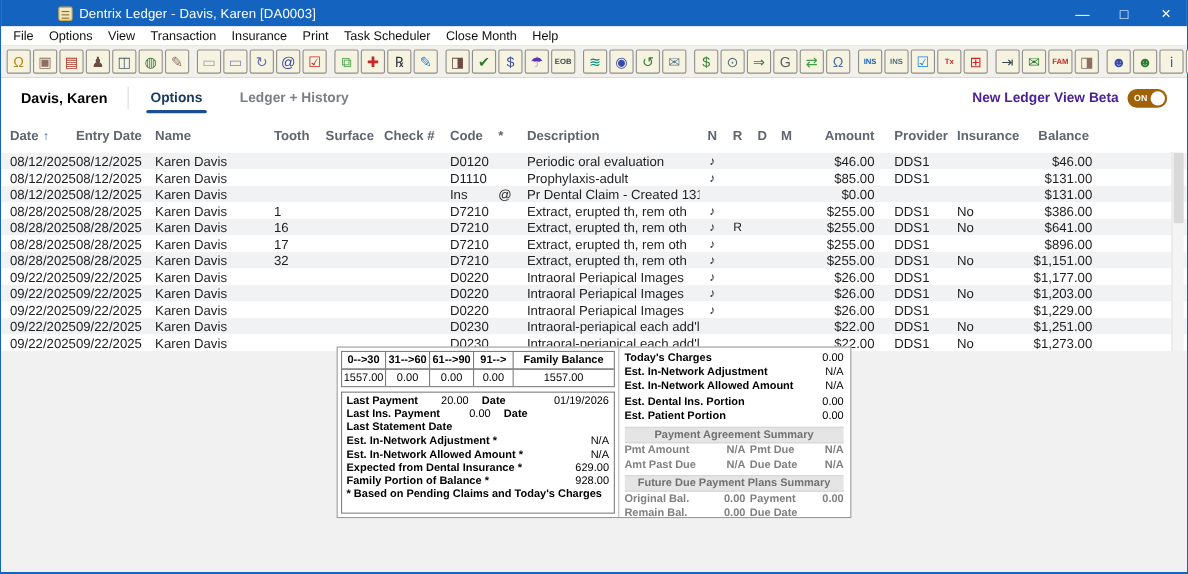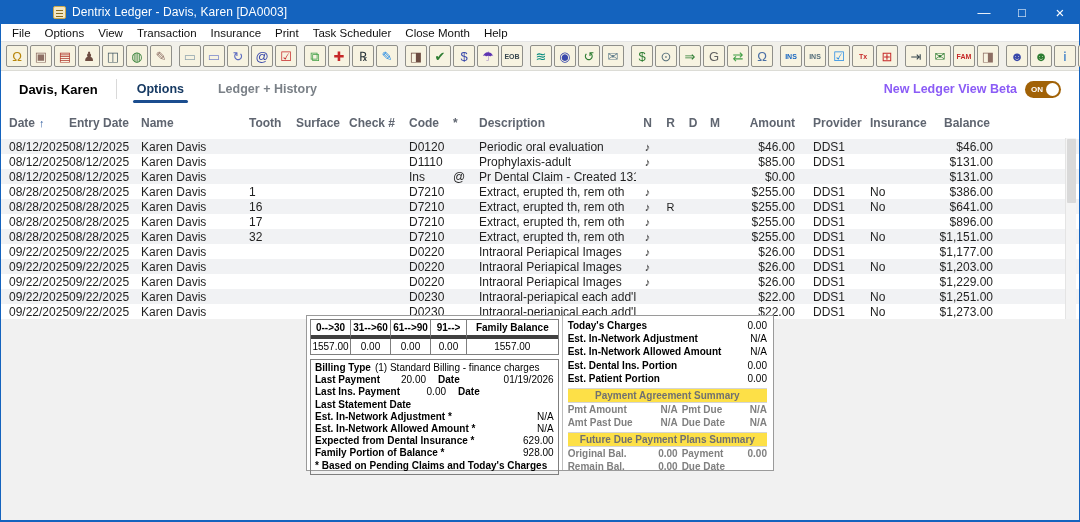--- a/index.html
+++ b/index.html
@@ -36,21 +36,21 @@
 
   
   .subnav { height:36px; background:#fff; display:flex; align-items:center; padding:0 18px; flex:0 0 auto; }
   .patient-name { font-size:13px; font-weight:bold; color:#000000; }
   .subnav-divider { width:1px; height:20px; background:#d9d9d9; margin:0 18px; }
   .tab { font-size:12.5px; font-weight:bold; color:#7a8087; margin-right:30px; position:relative; padding:9px 2px; }
   .tab.active { color:#173a63; }
   .tab.active:after { content:""; position:absolute; left:-2px; right:-2px; bottom:2px; height:3px;
                       background:#1b4d8f; border-radius:2px; }
   .beta-wrap { margin-left:auto; display:flex; align-items:center; gap:8px; }
-  .beta-label { font-size:12.5px; font-weight:bold; color:#8b5cf6; }
+  .beta-label { font-size:12.5px; font-weight:bold; color:#4c1d95; }
   .toggle { width:36px; height:17px; background:#173a63; border-radius:9px; position:relative;
             display:flex; align-items:center; }
   .toggle .on-text { color:#fff; font-size:8px; font-weight:bold; margin-left:6px; }
   .toggle .knob { position:absolute; right:2px; top:2px; width:13px; height:13px; background:#fff; border-radius:50%; }
 
   
   .thead { height:32px; display:flex; align-items:center; padding-left:8px; background:#fff; flex:0 0 auto; }
   .th { font-size:12px; font-weight:bold; color:#5f6570; }
   .sort-icon { color:#2f5c9e; margin-left:4px; font-size:11px; }
   .tbody { flex:0 0 auto; }
@@ -72,39 +72,39 @@
   .scrollbar .thumb { margin:1px; width:9px; height:64px; background:#d9d9d9; border-radius:1px; }
 
   
   .bottom-area { flex:1 1 auto; background:#f1f1f1; position:relative; }
   .summary-panel { position:absolute; left:305px; top:-4px; width:468px; height:156px; background:#fff;
                    border:1px solid #9a9a9a; display:flex; font-size:10px; color:#000; }
   .sum-left { width:256px; border-right:1px solid #bdbdbd; padding:3px; display:flex; flex-direction:column; }
   .sum-right { flex:1; padding:3px 6px 3px 5px; display:flex; flex-direction:column; }
 
   .aging { display:grid; grid-template-columns:40px 40px 40px 36px 1fr; border:1px solid #7f7f7f; }
-  .ag-h { font-weight:bold; text-align:center; border-right:1px solid #7f7f7f; border-bottom:4px solid #404040;
+  .ag-h { font-weight:bold; text-align:center; border-right:1px solid #7f7f7f; border-bottom:1px solid #404040;
           padding:2px 1px; white-space:nowrap; }
   .ag-v { text-align:center; border-right:1px solid #7f7f7f; padding:2px 1px; }
   .ag-h:nth-child(5), .ag-v:last-child { border-right:none; }
 
   .billing-box { margin-top:4px; border:1px solid #7f7f7f; padding:2px 4px; flex:1; }
   .b-row { display:flex; line-height:12.2px; white-space:nowrap; }
   .b-label { font-weight:bold; }
   .b-plain { margin-left:4px; }
   .b-mid { width:46px; text-align:right; }
   .b-datelab { font-weight:bold; margin-left:12px; width:28px; }
   .b-dateval { flex:1; text-align:right; }
   .b-right { flex:1; text-align:right; }
   .b-foot { font-weight:bold; line-height:12.2px; white-space:nowrap; }
 
   .t-row { display:flex; line-height:13.2px; }
   .t-label { font-weight:bold; flex:1; white-space:nowrap; }
   .t-val { text-align:right; }
-  .sec-header { margin-top:3px; text-align:center; color:#707070; font-weight:bold; background:#fde047;
+  .sec-header { margin-top:3px; text-align:center; color:#707070; font-weight:bold; background:#e5e5e5;
                 border-top:1px solid #d5d5d5; border-bottom:1px solid #d5d5d5; line-height:13px; }
   .g-row { display:flex; line-height:13px; color:#808080; font-weight:bold; white-space:nowrap; }
   .g-l1 { width:70px; }
   .g-v1 { width:40px; text-align:right; }
   .g-l2 { padding-left:4px; flex:1; }
   .g-v2 { width:42px; text-align:right; }
 </style>
 </head>
 <body>
 
@@ -542,24 +542,20 @@
             <div class="ag-h">61--&gt;90</div>
             <div class="ag-h">91--&gt;</div>
             <div class="ag-h">Family Balance</div>
             <div class="ag-v">1557.00</div>
             <div class="ag-v">0.00</div>
             <div class="ag-v">0.00</div>
             <div class="ag-v">0.00</div>
             <div class="ag-v">1557.00</div>
           </div>
         <div class="billing-box">
-          <div class="b-row">
-            <span class="b-label">Billing Type</span>
-            <span class="b-plain">(1) Standard Billing - finance charges</span>
-          </div>
           <div id="billing-rows">
               <div class="b-row">
                 <span class="b-label">Last Payment</span>
                 <span class="b-mid">20.00</span>
                 <span class="b-datelab">Date</span>
                 <span class="b-dateval">01/19/2026</span>
               </div>
               <div class="b-row">
                 <span class="b-label">Last Ins. Payment</span>
                 <span class="b-mid">0.00</span>

